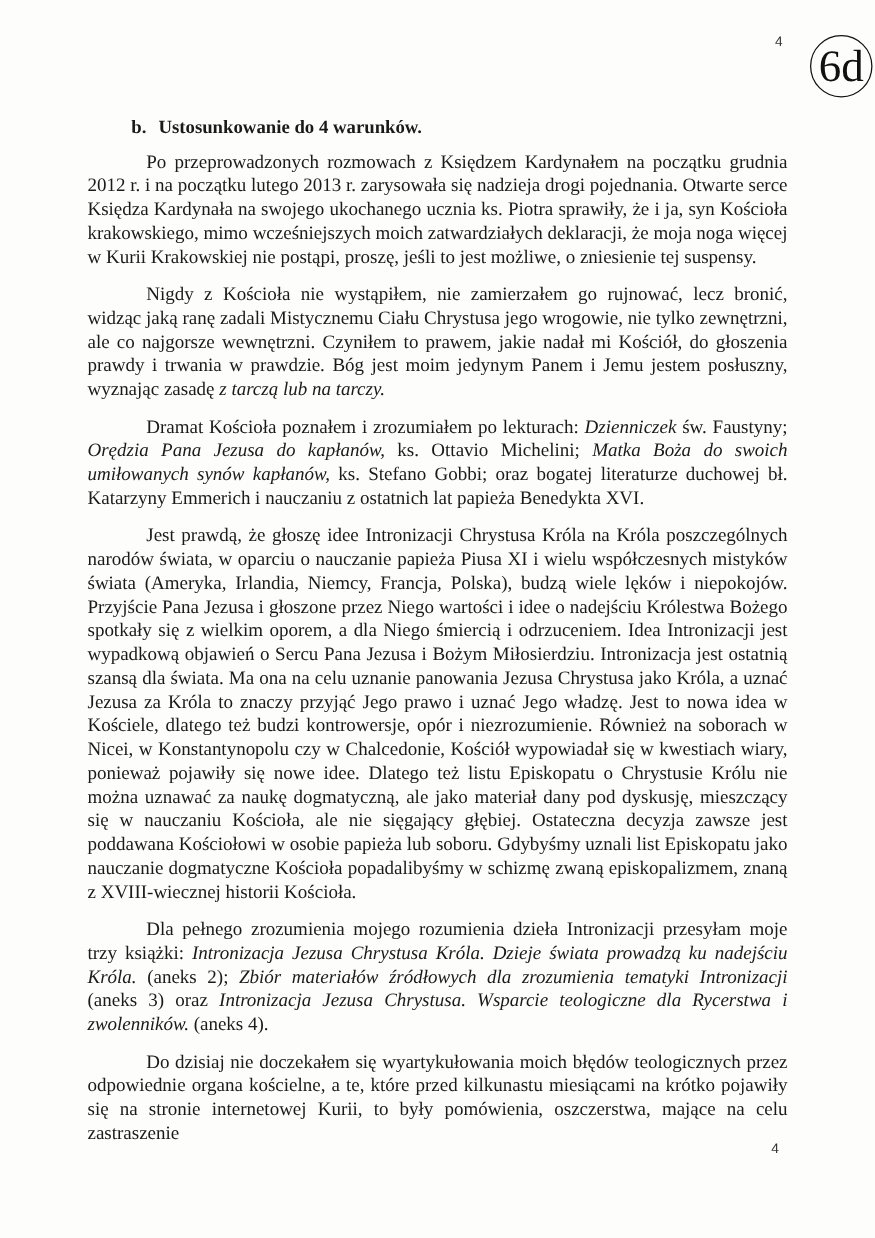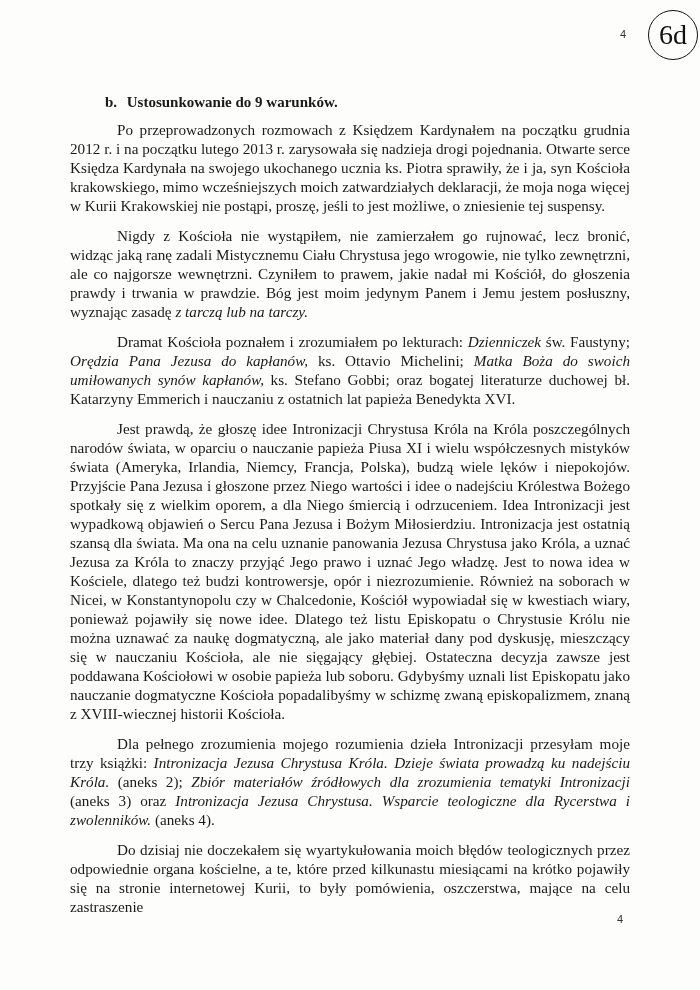--- a/index.html
+++ b/index.html
@@ -5,24 +5,24 @@
   html, body { margin: 0; padding: 0; }
   body {
     width: 700px; height: 990px; background: #fdfdfb; position: relative; overflow: hidden;
     font-family: "Liberation Serif", serif; color: #1a1a1a;
   }
   .top-page-num {
     position: absolute; left: 620px; top: 28px;
     font-family: "Liberation Sans", sans-serif; font-size: 11px; color: #333;
   }
   .stamp {
-    position: absolute; left: 648px; top: 10px; width: 50px; height: 50px;
+    position: absolute; left: 648px; top: 28px; width: 50px; height: 50px;
     border: 1px solid #111; border-radius: 50%;
     display: flex; align-items: center; justify-content: center;
-    font-family: "Liberation Serif", serif; font-size: 28px; color: #111; box-sizing: border-box;
+    font-family: "Liberation Serif", serif; font-size: 36px; color: #111; box-sizing: border-box;
   }
   .heading {
     position: absolute; left: 105px; top: 94px;
     font-weight: bold; font-size: 15px;
   }
   .heading .lbl { display: inline-block; width: 18px; }
   .body {
     position: absolute; left: 70px; top: 120px; width: 560px;
   }
   .para {
@@ -37,21 +37,21 @@
 </style>
 </head>
 <body>
 
 <div>
   <span class="top-page-num">4</span>
   <div class="stamp">6d</div>
 
   <div class="heading">
     <span class="lbl">b.</span>
-    <span>Ustosunkowanie do 9 warunków.</span>
+    <span>Ustosunkowanie do 4 warunków.</span>
   </div>
 
   <div class="body">
     <p class="para"><span>Po przeprowadzonych rozmowach z Księdzem Kardynałem na początku grudnia 2012 r. i na początku lutego 2013 r. zarysowała się nadzieja drogi pojednania. Otwarte serce Księdza Kardynała na swojego ukochanego ucznia ks. Piotra sprawiły, że i ja, syn Kościoła krakowskiego, mimo wcześniejszych moich zatwardziałych deklaracji, że moja noga więcej w Kurii Krakowskiej nie postąpi, proszę, jeśli to jest możliwe, o zniesienie tej suspensy.</span></p>
     <p class="para"><span>Nigdy z Kościoła nie wystąpiłem, nie zamierzałem go rujnować, lecz bronić, widząc jaką ranę zadali Mistycznemu Ciału Chrystusa jego wrogowie, nie tylko zewnętrzni, ale co najgorsze wewnętrzni. Czyniłem to prawem, jakie nadał mi Kościół, do głoszenia prawdy i trwania w prawdzie. Bóg jest moim jedynym Panem i Jemu jestem posłuszny, wyznając zasadę </span><i>z tarczą lub na tarczy.</i></p>
     <p class="para"><span>Dramat Kościoła poznałem i zrozumiałem po lekturach: </span><i>Dzienniczek</i><span> św. Faustyny; </span><i>Orędzia Pana Jezusa do kapłanów,</i><span> ks. Ottavio Michelini; </span><i>Matka Boża do swoich umiłowanych synów kapłanów,</i><span> ks. Stefano Gobbi; oraz bogatej literaturze duchowej bł. Katarzyny Emmerich i nauczaniu z ostatnich lat papieża Benedykta XVI.</span></p>
     <p class="para"><span>Jest prawdą, że głoszę idee Intronizacji Chrystusa Króla na Króla poszczególnych narodów świata, w oparciu o nauczanie papieża Piusa XI i wielu współczesnych mistyków świata (Ameryka, Irlandia, Niemcy, Francja, Polska), budzą wiele lęków i niepokojów. Przyjście Pana Jezusa i głoszone przez Niego wartości i idee o nadejściu Królestwa Bożego spotkały się z wielkim oporem, a dla Niego śmiercią i odrzuceniem. Idea Intronizacji jest wypadkową objawień o Sercu Pana Jezusa i Bożym Miłosierdziu. Intronizacja jest ostatnią szansą dla świata. Ma ona na celu uznanie panowania Jezusa Chrystusa jako Króla, a uznać Jezusa za Króla to znaczy przyjąć Jego prawo i uznać Jego władzę. Jest to nowa idea w Kościele, dlatego też budzi kontrowersje, opór i niezrozumienie. Również na soborach w Nicei, w Konstantynopolu czy w Chalcedonie, Kościół wypowiadał się w kwestiach wiary, ponieważ pojawiły się nowe idee. Dlatego też listu Episkopatu o Chrystusie Królu nie można uznawać za naukę dogmatyczną, ale jako materiał dany pod dyskusję, mieszczący się w nauczaniu Kościoła, ale nie sięgający głębiej. Ostateczna decyzja zawsze jest poddawana Kościołowi w osobie papieża lub soboru. Gdybyśmy uznali list Episkopatu jako nauczanie dogmatyczne Kościoła popadalibyśmy w schizmę zwaną episkopalizmem, znaną z XVIII-wiecznej historii Kościoła.</span></p>
     <p class="para"><span>Dla pełnego zrozumienia mojego rozumienia dzieła Intronizacji przesyłam moje trzy książki: </span><i>Intronizacja Jezusa Chrystusa Króla. Dzieje świata prowadzą ku nadejściu Króla.</i><span> (aneks 2); </span><i>Zbiór materiałów źródłowych dla zrozumienia tematyki Intronizacji</i><span> (aneks 3) oraz </span><i>Intronizacja Jezusa Chrystusa. Wsparcie teologiczne dla Rycerstwa i zwolenników.</i><span> (aneks 4).</span></p>
     <p class="para"><span>Do dzisiaj nie doczekałem się wyartykułowania moich błędów teologicznych przez odpowiednie organa kościelne, a te, które przed kilkunastu miesiącami na krótko pojawiły się na stronie internetowej Kurii, to były pomówienia, oszczerstwa, mające na celu zastraszenie</span></p>
   </div>

